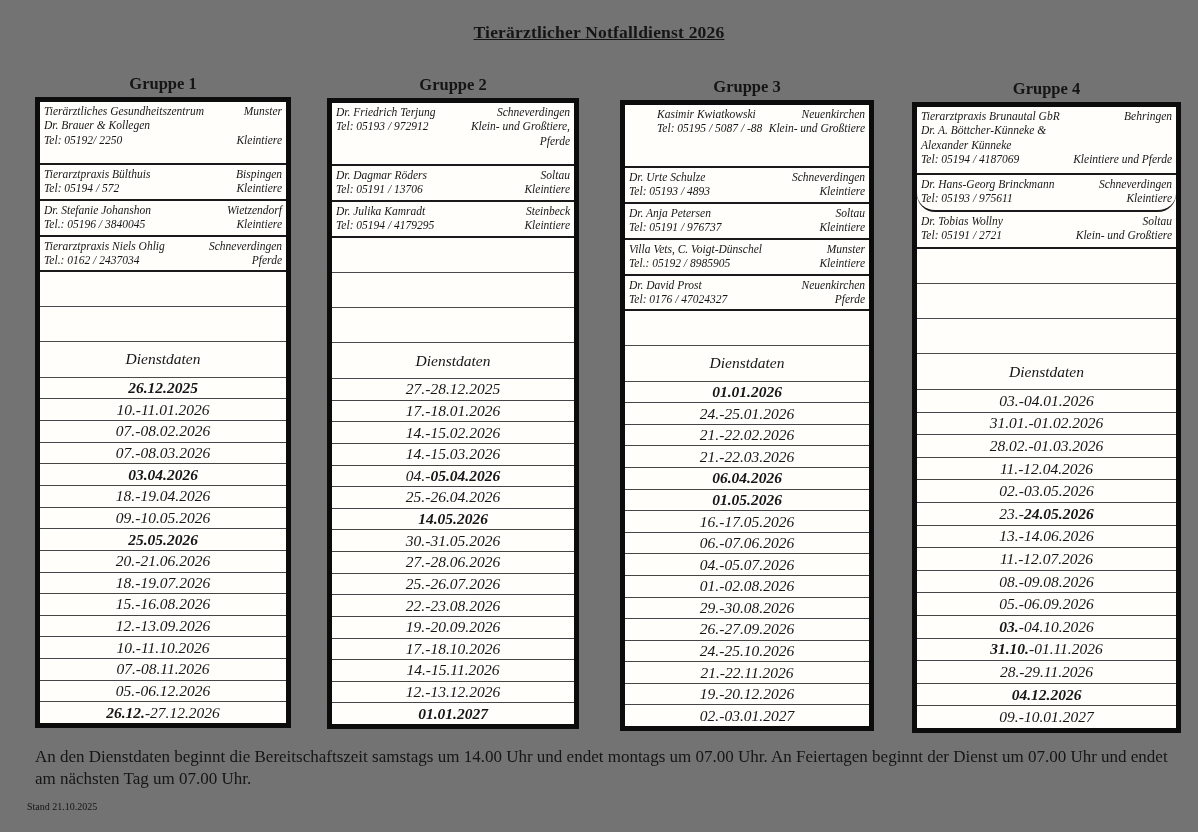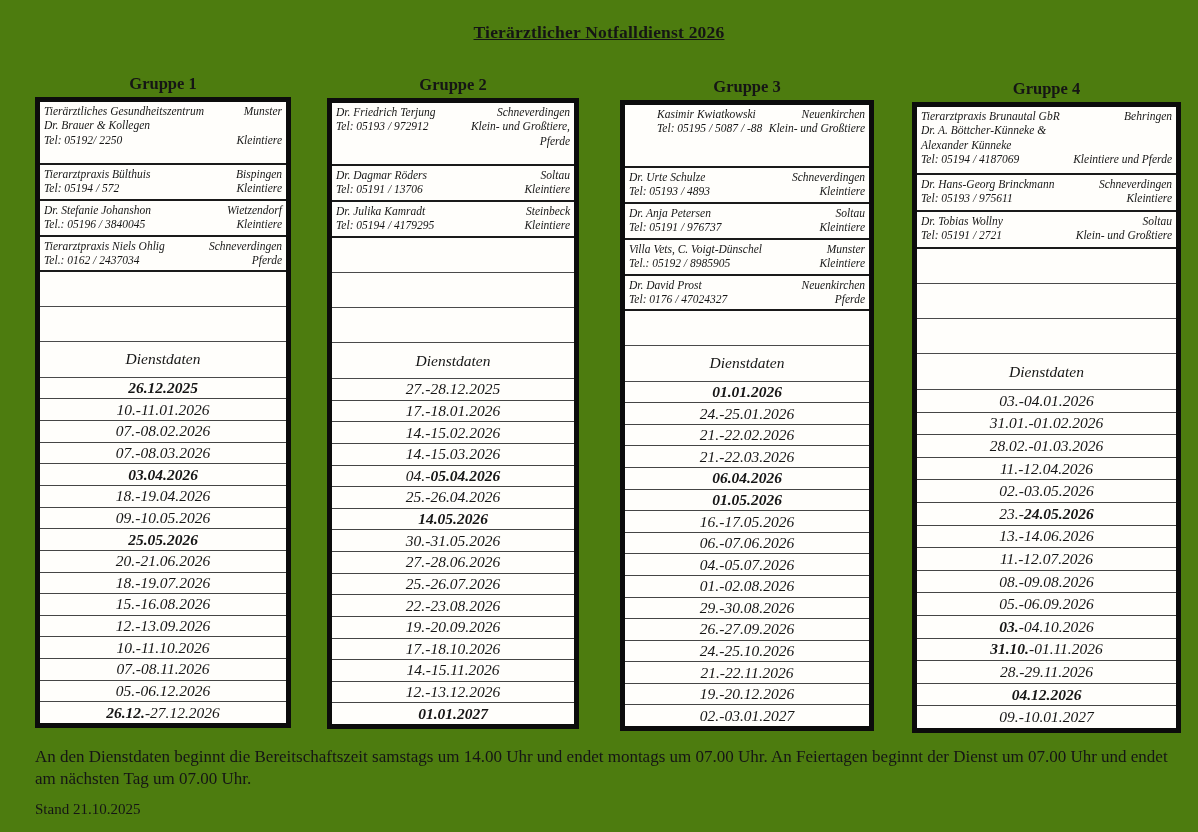--- a/index.html
+++ b/index.html
@@ -3,21 +3,21 @@
 <meta charset="utf-8">
 <style>
   html,body{margin:0;padding:0;}
   body{
     width:1198px;height:832px;
     background:#f6f5f2;
     font-family:"Liberation Serif", serif;
     color:#151515;
     overflow:hidden;
   }
-  .page{position:relative;width:1198px;height:832px;background:#4d7c0f;}
+  .page{position:relative;width:1198px;height:832px;background:#737373;}
   .title{
     position:absolute;top:22px;left:0;right:0;
     text-align:center;font-weight:bold;font-size:17.5px;
     text-decoration:underline;letter-spacing:.2px;
   }
   .group{position:absolute;}
   #g0{left:35px;top:74px;width:256px;}
   #g1{left:327px;top:75px;width:252px;}
   #g2{left:620px;top:77px;width:254px;}
   #g3{left:912px;top:79px;width:269px;}
@@ -47,21 +47,21 @@
     font-size:15.5px;border-bottom:1px solid #454545;
     white-space:pre;
   }
   .drow:last-child{border-bottom:none;}
   .drow .b{font-weight:bold;text-align:right;}
   .footer{
     position:absolute;left:35px;top:746px;width:1140px;
     font-size:17px;line-height:1.28;
   }
   .stand{
-    position:absolute;left:35px;top:801px;font-size:15px;
+    position:absolute;left:27px;top:801px;font-size:10px;
   }
 </style>
 </head>
 <body>
 
 <div class="page">
   <div class="title">Tierärztlicher Notfalldienst 2026</div>
 
   <div class="group" id="g0">
     <div class="group-header">Gruppe 1</div>
@@ -277,21 +277,21 @@
           </div>
           <div class="cline">
             <span class="l">Alexander Künneke</span>
             <span class="r"></span>
           </div>
           <div class="cline">
             <span class="l">Tel: 05194 / 4187069</span>
             <span class="r">Kleintiere und Pferde</span>
           </div>
         </div>
-        <div class="contact" style="min-height: 37px;">
+        <div class="contact" style="min-height: 37px; border-radius: 18px;">
           <div class="cline">
             <span class="l">Dr. Hans-Georg Brinckmann</span>
             <span class="r">Schneverdingen</span>
           </div>
           <div class="cline">
             <span class="l">Tel: 05193 / 975611</span>
             <span class="r">Kleintiere</span>
           </div>
         </div>
         <div class="contact" style="min-height: 37px;">

